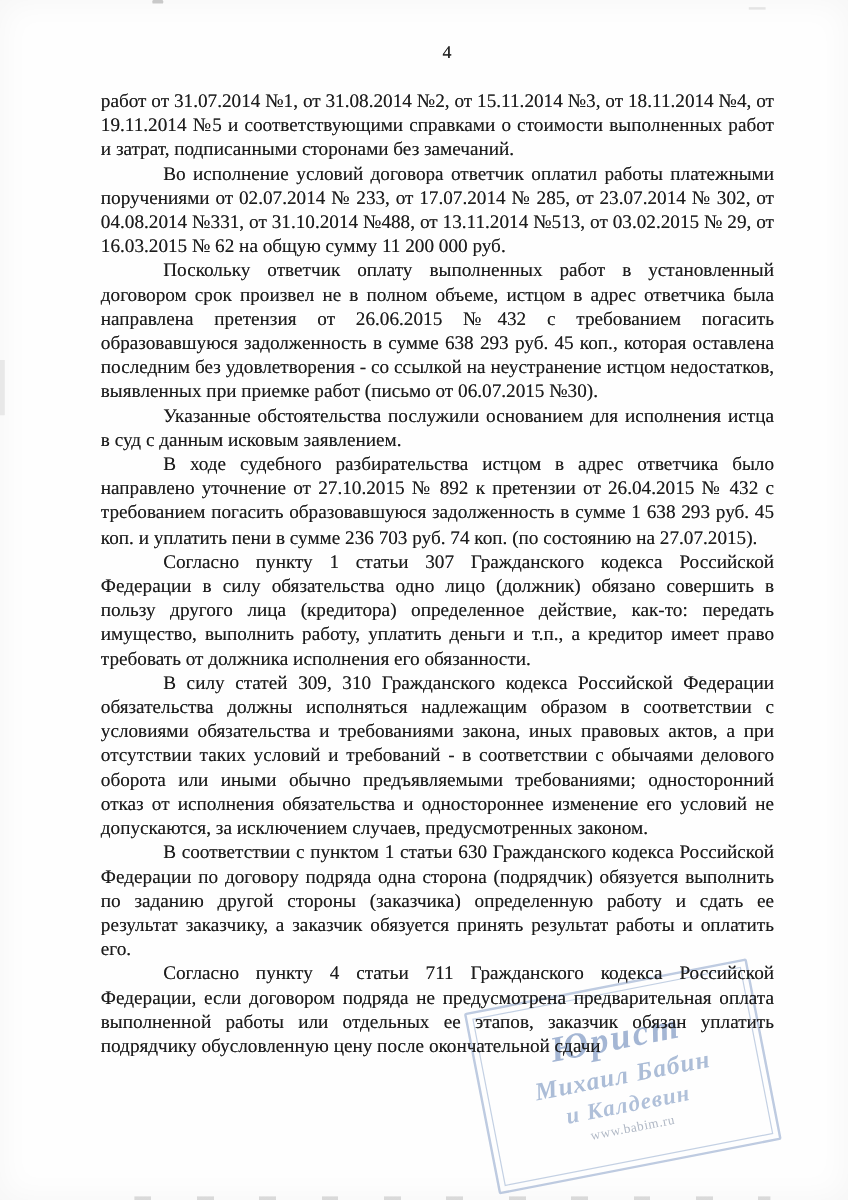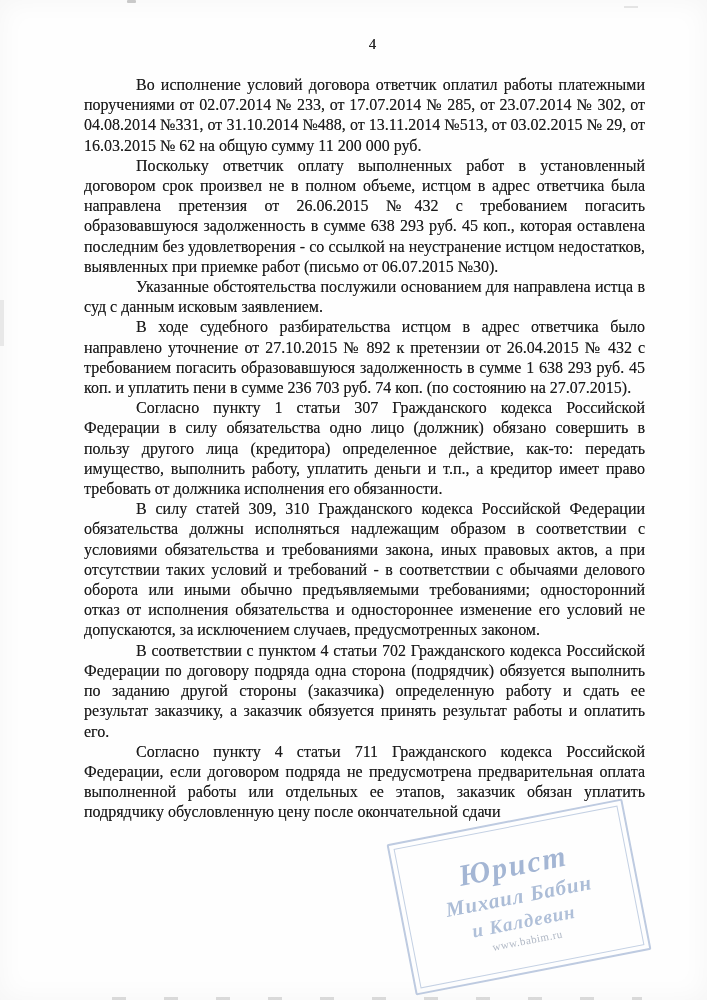--- a/index.html
+++ b/index.html
@@ -100,27 +100,28 @@
   <div class="stamp">
     <div class="stamp-inner">
       <span class="stamp-line1">Юрист</span>
       <span class="stamp-line2">Михаил Бабин</span>
       <span class="stamp-line3">и Калдевин</span>
       <span class="stamp-url">www.babim.ru</span>
     </div>
   </div>
 
   <div class="doc-body">
+      <p class="para no-indent">работ от 31.07.2014 №1, от 31.08.2014 №2, от 15.11.2014 №3, от 18.11.2014 №4, от 19.11.2014 №5 и соответствующими справками о стоимости выполненных работ и затрат, подписанными сторонами без замечаний.</p>
       <p class="para">Во исполнение условий договора ответчик оплатил работы платежными поручениями от 02.07.2014 № 233, от 17.07.2014 № 285, от 23.07.2014 № 302, от 04.08.2014 №331, от 31.10.2014 №488, от 13.11.2014 №513, от 03.02.2015 № 29, от 16.03.2015 № 62 на общую сумму 11 200 000 руб.</p>
       <p class="para">Поскольку ответчик оплату выполненных работ в установленный договором срок произвел не в полном объеме, истцом в адрес ответчика была направлена претензия от 26.06.2015 №432 с требованием погасить образовавшуюся задолженность в сумме 638 293 руб. 45 коп., которая оставлена последним без удовлетворения - со ссылкой на неустранение истцом недостатков, выявленных при приемке работ (письмо от 06.07.2015 №30).</p>
-      <p class="para">Указанные обстоятельства послужили основанием для направлена истца в суд с данным исковым заявлением.</p>
+      <p class="para">Указанные обстоятельства послужили основанием для исполнения истца в суд с данным исковым заявлением.</p>
       <p class="para">В ходе судебного разбирательства истцом в адрес ответчика было направлено уточнение от 27.10.2015 № 892 к претензии от 26.04.2015 № 432 с требованием погасить образовавшуюся задолженность в сумме 1 638 293 руб. 45 коп. и уплатить пени в сумме 236 703 руб. 74 коп. (по состоянию на 27.07.2015).</p>
       <p class="para">Согласно пункту 1 статьи 307 Гражданского кодекса Российской Федерации в силу обязательства одно лицо (должник) обязано совершить в пользу другого лица (кредитора) определенное действие, как-то: передать имущество, выполнить работу, уплатить деньги и т.п., а кредитор имеет право требовать от должника исполнения его обязанности.</p>
       <p class="para">В силу статей 309, 310 Гражданского кодекса Российской Федерации обязательства должны исполняться надлежащим образом в соответствии с условиями обязательства и требованиями закона, иных правовых актов, а при отсутствии таких условий и требований - в соответствии с обычаями делового оборота или иными обычно предъявляемыми требованиями; односторонний отказ от исполнения обязательства и одностороннее изменение его условий не допускаются, за исключением случаев, предусмотренных законом.</p>
-      <p class="para">В соответствии с пунктом 4 статьи 702 Гражданского кодекса Российской Федерации по договору подряда одна сторона (подрядчик) обязуется выполнить по заданию другой стороны (заказчика) определенную работу и сдать ее результат заказчику, а заказчик обязуется принять результат работы и оплатить его.</p>
+      <p class="para">В соответствии с пунктом 1 статьи 630 Гражданского кодекса Российской Федерации по договору подряда одна сторона (подрядчик) обязуется выполнить по заданию другой стороны (заказчика) определенную работу и сдать ее результат заказчику, а заказчик обязуется принять результат работы и оплатить его.</p>
       <p class="para">Согласно пункту 4 статьи 711 Гражданского кодекса Российской Федерации, если договором подряда не предусмотрена предварительная оплата выполненной работы или отдельных ее этапов, заказчик обязан уплатить подрядчику обусловленную цену после окончательной сдачи</p>
     </div>
 
   <div class="smudge-top"></div>
   <div class="smudge-top2"></div>
   <div class="smudge-left"></div>
   <div class="smudge-bottom"></div>
 
 </div>
 

